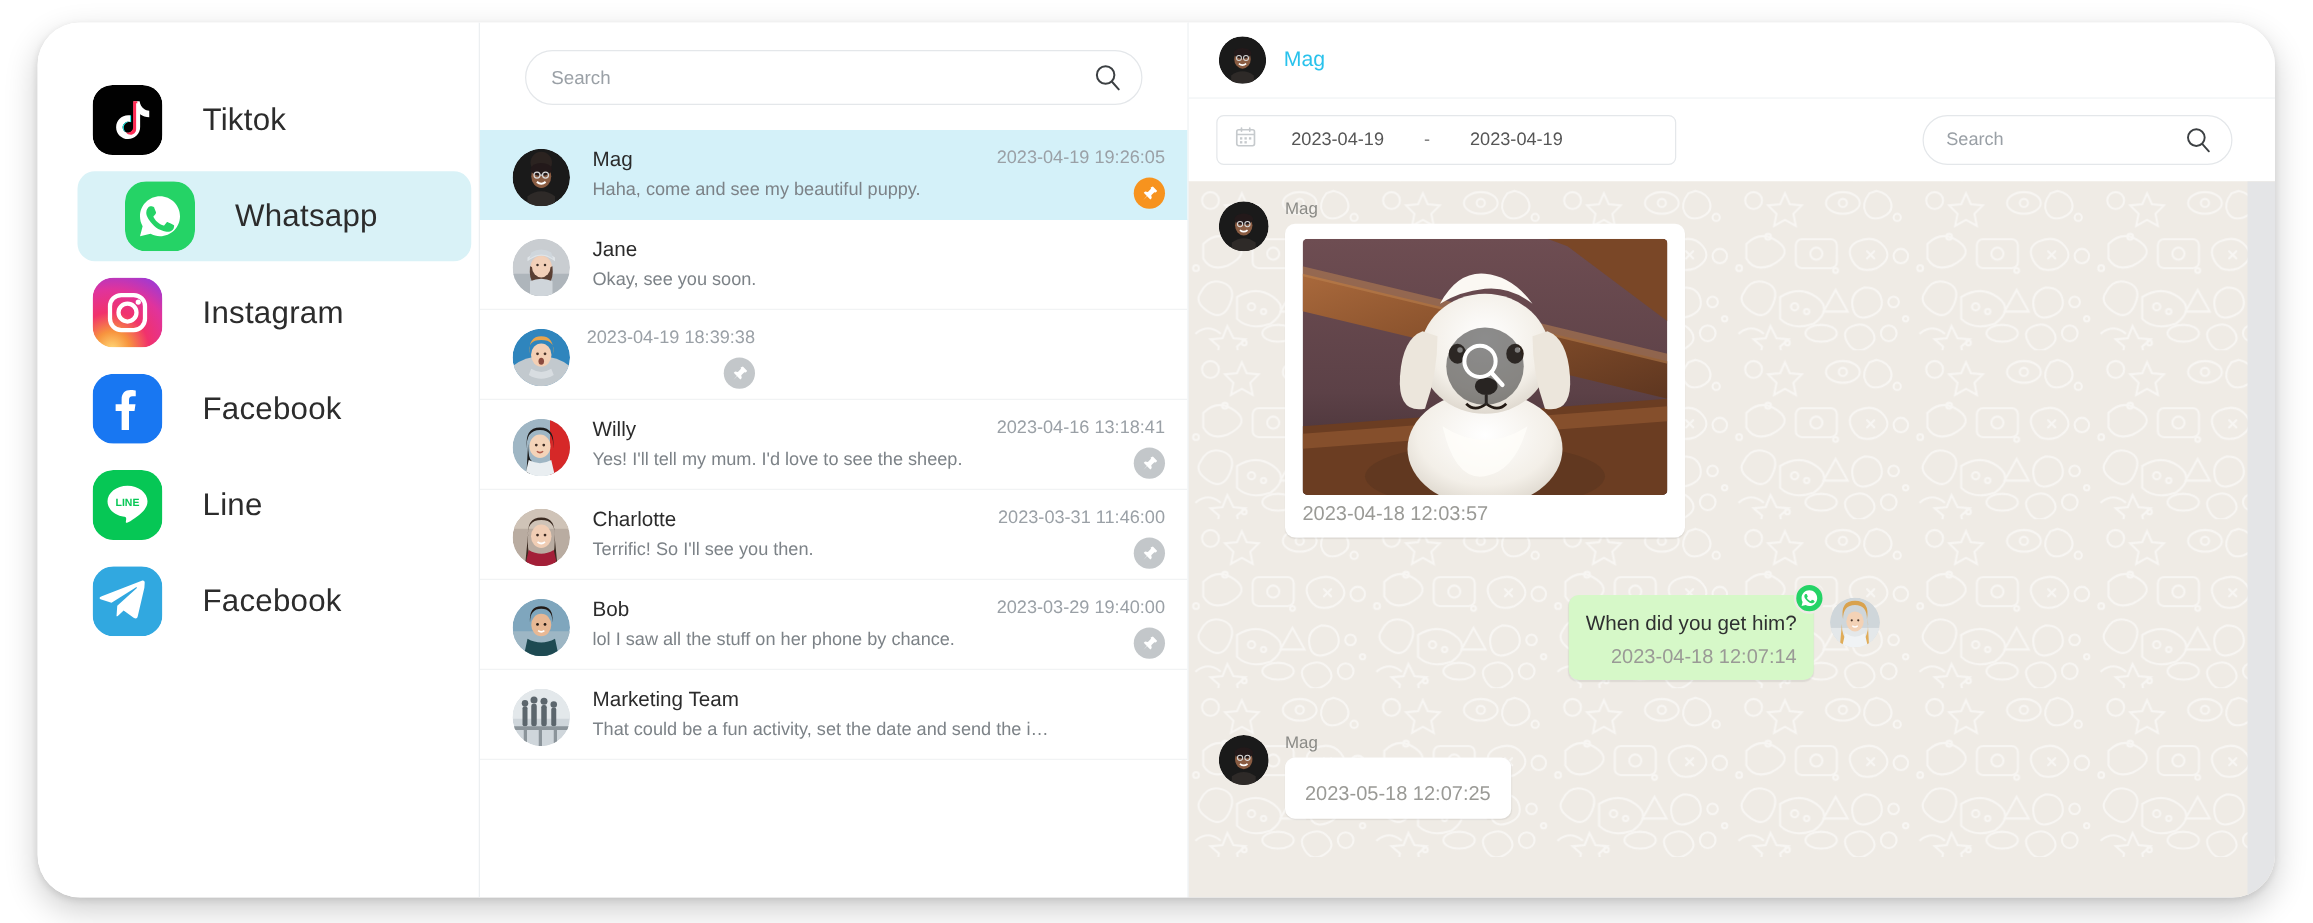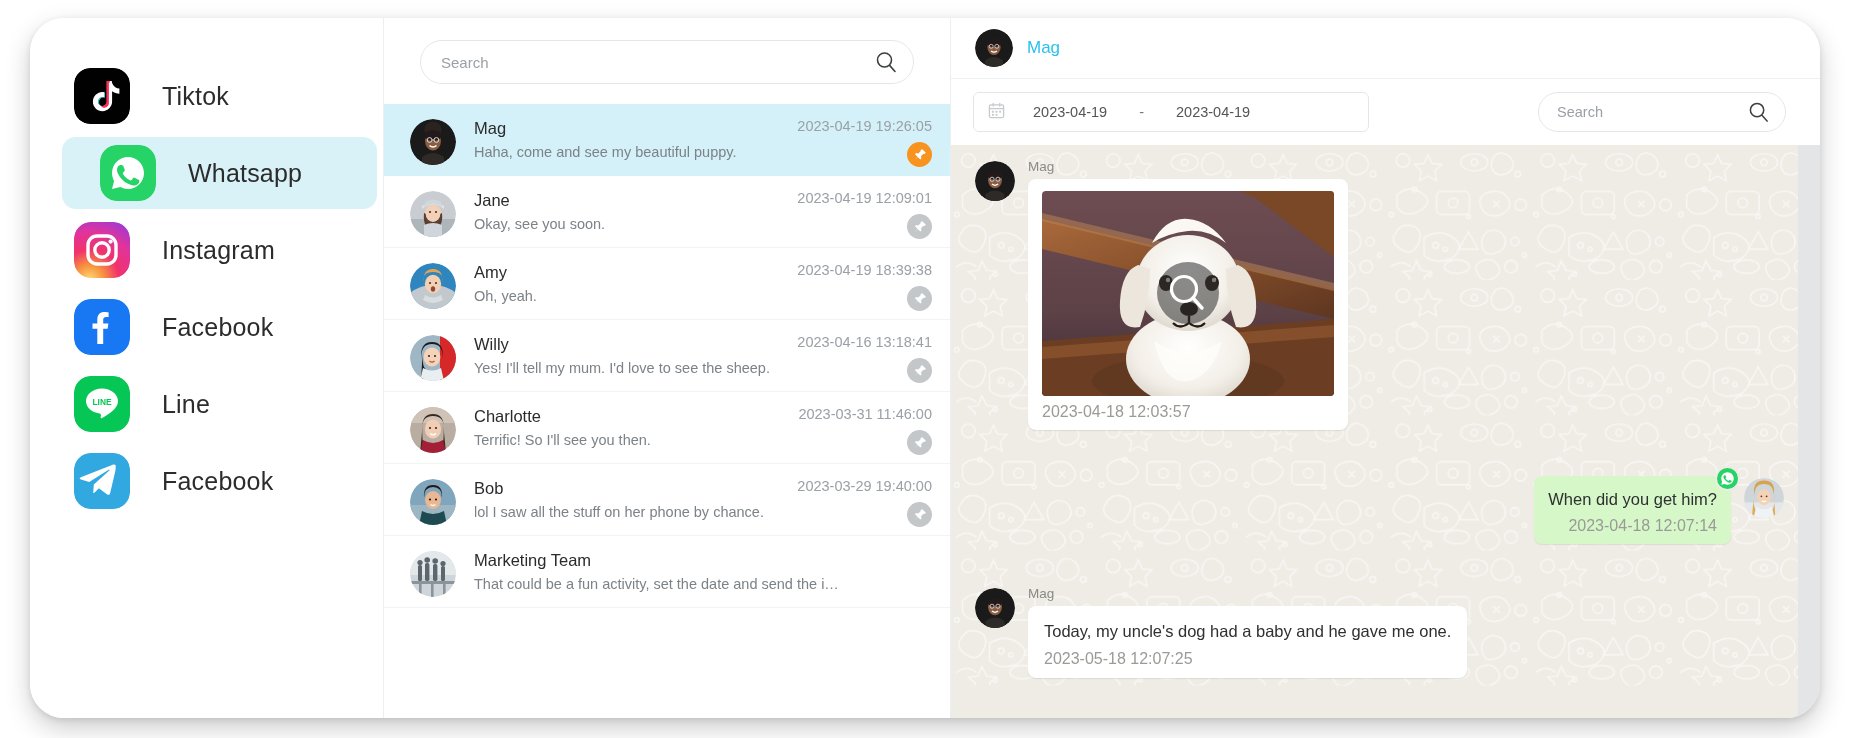--- a/index.html
+++ b/index.html
@@ -148,21 +148,21 @@
   #convo-title { font-size: 17px; color: #29C2EC; }
 
   #filterbar {
     height: 66px; flex: 0 0 66px;
     display: flex; align-items: center;
     padding: 0 34px 0 22px;
     gap: 18px;
     background: #fff;
   }
   #daterange {
-    width: 396px; height: 40px;
+    width: 368px; height: 40px;
     border: 1px solid #e4e7ea;
     border-radius: 6px;
     display: flex; align-items: center;
     padding: 0 14px;
     gap: 10px;
   }
   #daterange .dr-txt { font-size: 14.5px; color: #555; }
   #daterange .dash { color: #777; font-size: 14.5px; }
   #convo-search {
     margin-left: auto;
@@ -190,21 +190,21 @@
     padding: 16px 0 0 0;
   }
   #doodle { position: absolute; inset: 0; opacity: .55; pointer-events: none; }
   #msgscroll {
     position: absolute; inset: 0;
     padding: 14px 36px 14px 24px;
     overflow: hidden;
   }
 
   .msg { display: flex; gap: 13px; margin-bottom: 18px; position: relative; }
-  .msg.out { flex-direction: row-reverse; }
+  .msg.out { flex-direction: row-reverse; justify-content: center; }
   .msg .m-av { width: 40px; height: 40px; flex: 0 0 40px; border-radius: 50%; overflow: hidden; margin-top: 2px; }
   .m-col { display: flex; flex-direction: column; max-width: 620px; }
   .msg.out .m-col { align-items: flex-end; }
   .m-sender { font-size: 13.5px; color: #8a8a86; margin-bottom: 5px; }
 
   .bubble {
     background: #ffffff;
     border-radius: 8px;
     padding: 12px 14px 9px 14px;
     box-shadow: 0 1px 1px rgba(0,0,0,.08);
@@ -376,47 +376,35 @@
             <ellipse cx="23" cy="22.5" rx="7.4" ry="8.4" fill="#f2d0b9"></ellipse>
             <circle cx="20" cy="21" r="1" fill="#3a2c26"></circle>
             <circle cx="26" cy="21" r="1" fill="#3a2c26"></circle>
             <path d="M14 34q9-4 18 0v12H14z" fill="#cfd5da"></path>
           </svg>
         </span>
         <div class="row-mid">
           <div class="row-name">Jane</div>
           <div class="row-prev">Okay, see you soon.</div>
         </div>
-        <div class="row-right">
-          <div class="row-time">2023-04-19 12:09:01</div>
-          <span class="pin">
-            <svg width="14" height="14" viewBox="0 0 14 14">
-              <path d="M9.3 1.2l3.5 3.5-1.3 1.3-1-.3-2.5 2.5.4 2.2-1.1 1.1-2.6-2.6-3 3.1 2.8-3.3-2.5-2.5 1.1-1.1 2.2.4L7.8 3 7.5 2z" fill="#fff"></path>
-            </svg>
-          </span>
-        </div>
       </div>
 
       <div class="row">
         <span class="row-av">
           <svg width="46" height="46" viewBox="0 0 46 46">
             <circle cx="23" cy="23" r="23" fill="#2f85bd"></circle>
             <path d="M0 30q10-8 23-8t23 8v16H0z" fill="#c2c9ce"></path>
             <ellipse cx="23" cy="21" rx="8.2" ry="9.2" fill="#f3cfb4"></ellipse>
             <path d="M13.5 20q-2-11 9.5-11t9.5 11q1-14-9.5-14T13.5 20z" fill="#e8a44c"></path>
             <circle cx="20" cy="20" r="1.1" fill="#4a342a"></circle>
             <circle cx="26" cy="20" r="1.1" fill="#4a342a"></circle>
             <ellipse cx="23" cy="26" rx="2.2" ry="2.8" fill="#8a4a3e"></ellipse>
             <path d="M15 32q8 5 16 0l2 5q-10 6-20 0z" fill="#d8dde1"></path>
           </svg>
         </span>
-        <div class="row-mid">
-          <div class="row-name">Amy</div>
-          <div class="row-prev">Oh, yeah.</div>
-        </div>
         <div class="row-right">
           <div class="row-time">2023-04-19 18:39:38</div>
           <span class="pin">
             <svg width="14" height="14" viewBox="0 0 14 14">
               <path d="M9.3 1.2l3.5 3.5-1.3 1.3-1-.3-2.5 2.5.4 2.2-1.1 1.1-2.6-2.6-3 3.1 2.8-3.3-2.5-2.5 1.1-1.1 2.2.4L7.8 3 7.5 2z" fill="#fff"></path>
             </svg>
           </span>
         </div>
       </div>
 
@@ -739,21 +727,20 @@
               <ellipse cx="23" cy="16.5" rx="8.6" ry="5.2" fill="#23191a"></ellipse>
               <circle cx="19.6" cy="21" r="2.4" fill="none" stroke="#d8d8d8" stroke-width="1"></circle>
               <circle cx="26.4" cy="21" r="2.4" fill="none" stroke="#d8d8d8" stroke-width="1"></circle>
               <path d="M19.5 26.5q3.5 3 7 0" stroke="#fff" stroke-width="1.6" fill="none"></path>
               <path d="M12 38q11-8 22 0v8H12z" fill="#2e2a28"></path>
             </svg>
           </span>
           <div class="m-col">
             <div class="m-sender">Mag</div>
             <div class="bubble" style="padding:14px 16px 10px 16px">
-              <div class="b-text">Today, my uncle's dog had a baby and he gave me one.</div>
               <div class="b-time">2023-05-18 12:07:25</div>
             </div>
           </div>
         </div>
 
       </div>
 
       <div id="gutter"></div>
     </div>
   </div>

